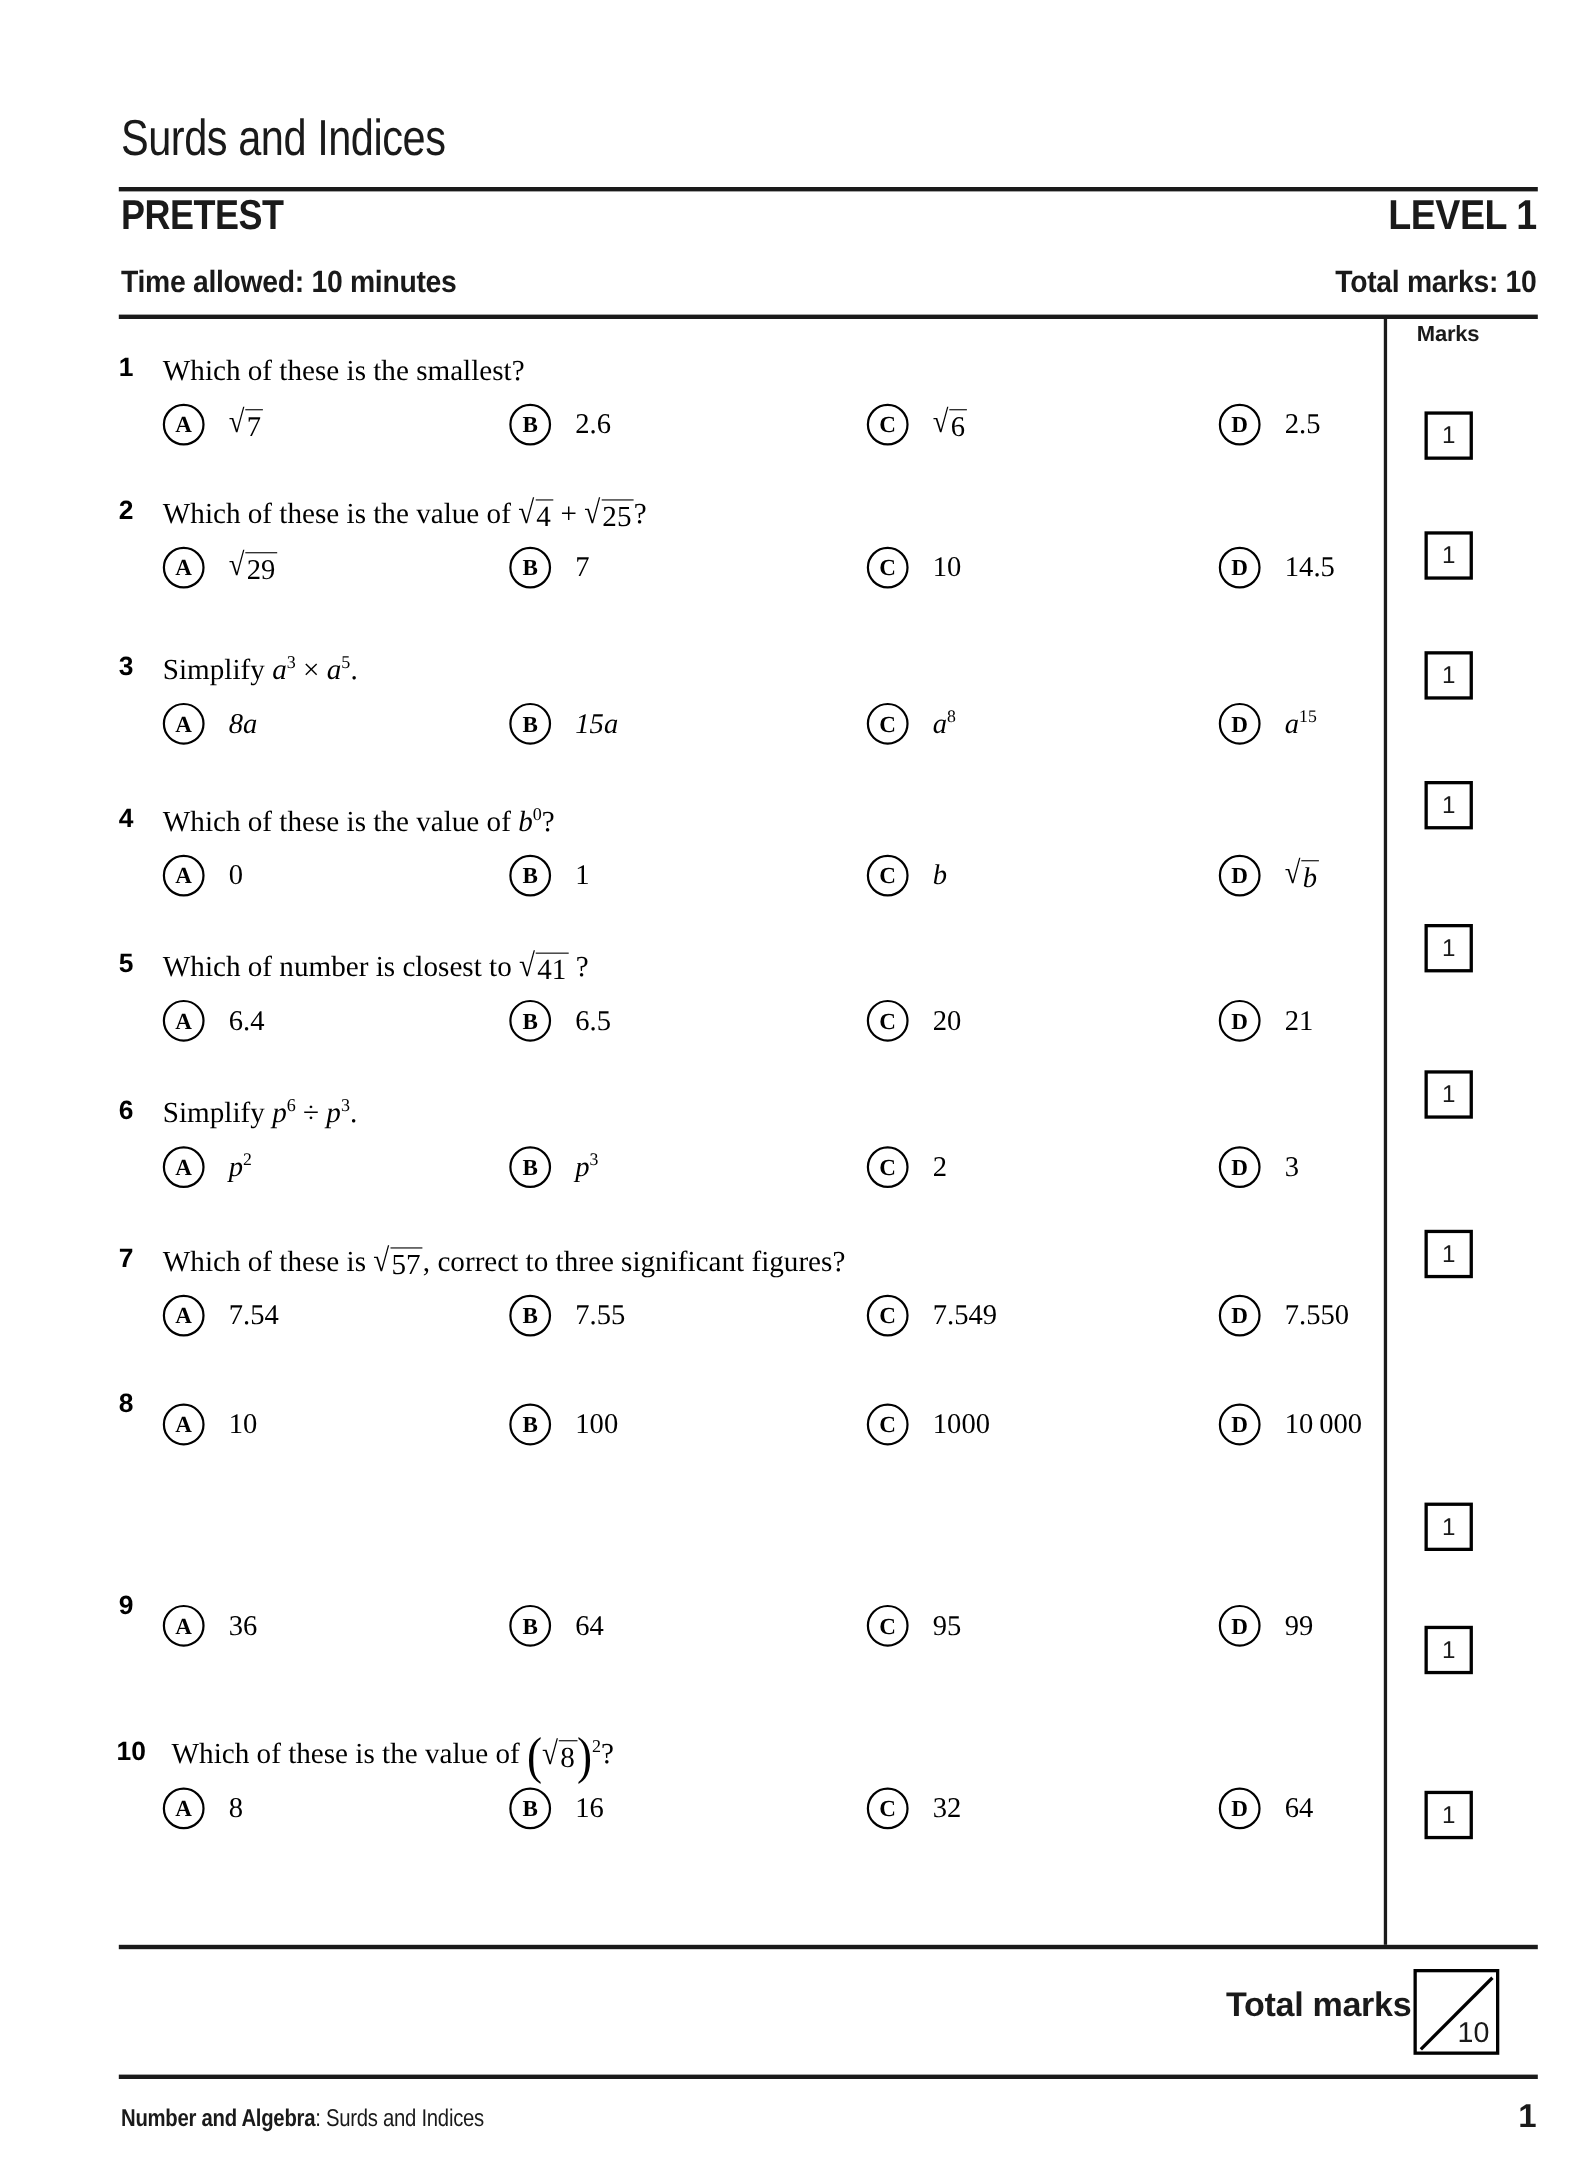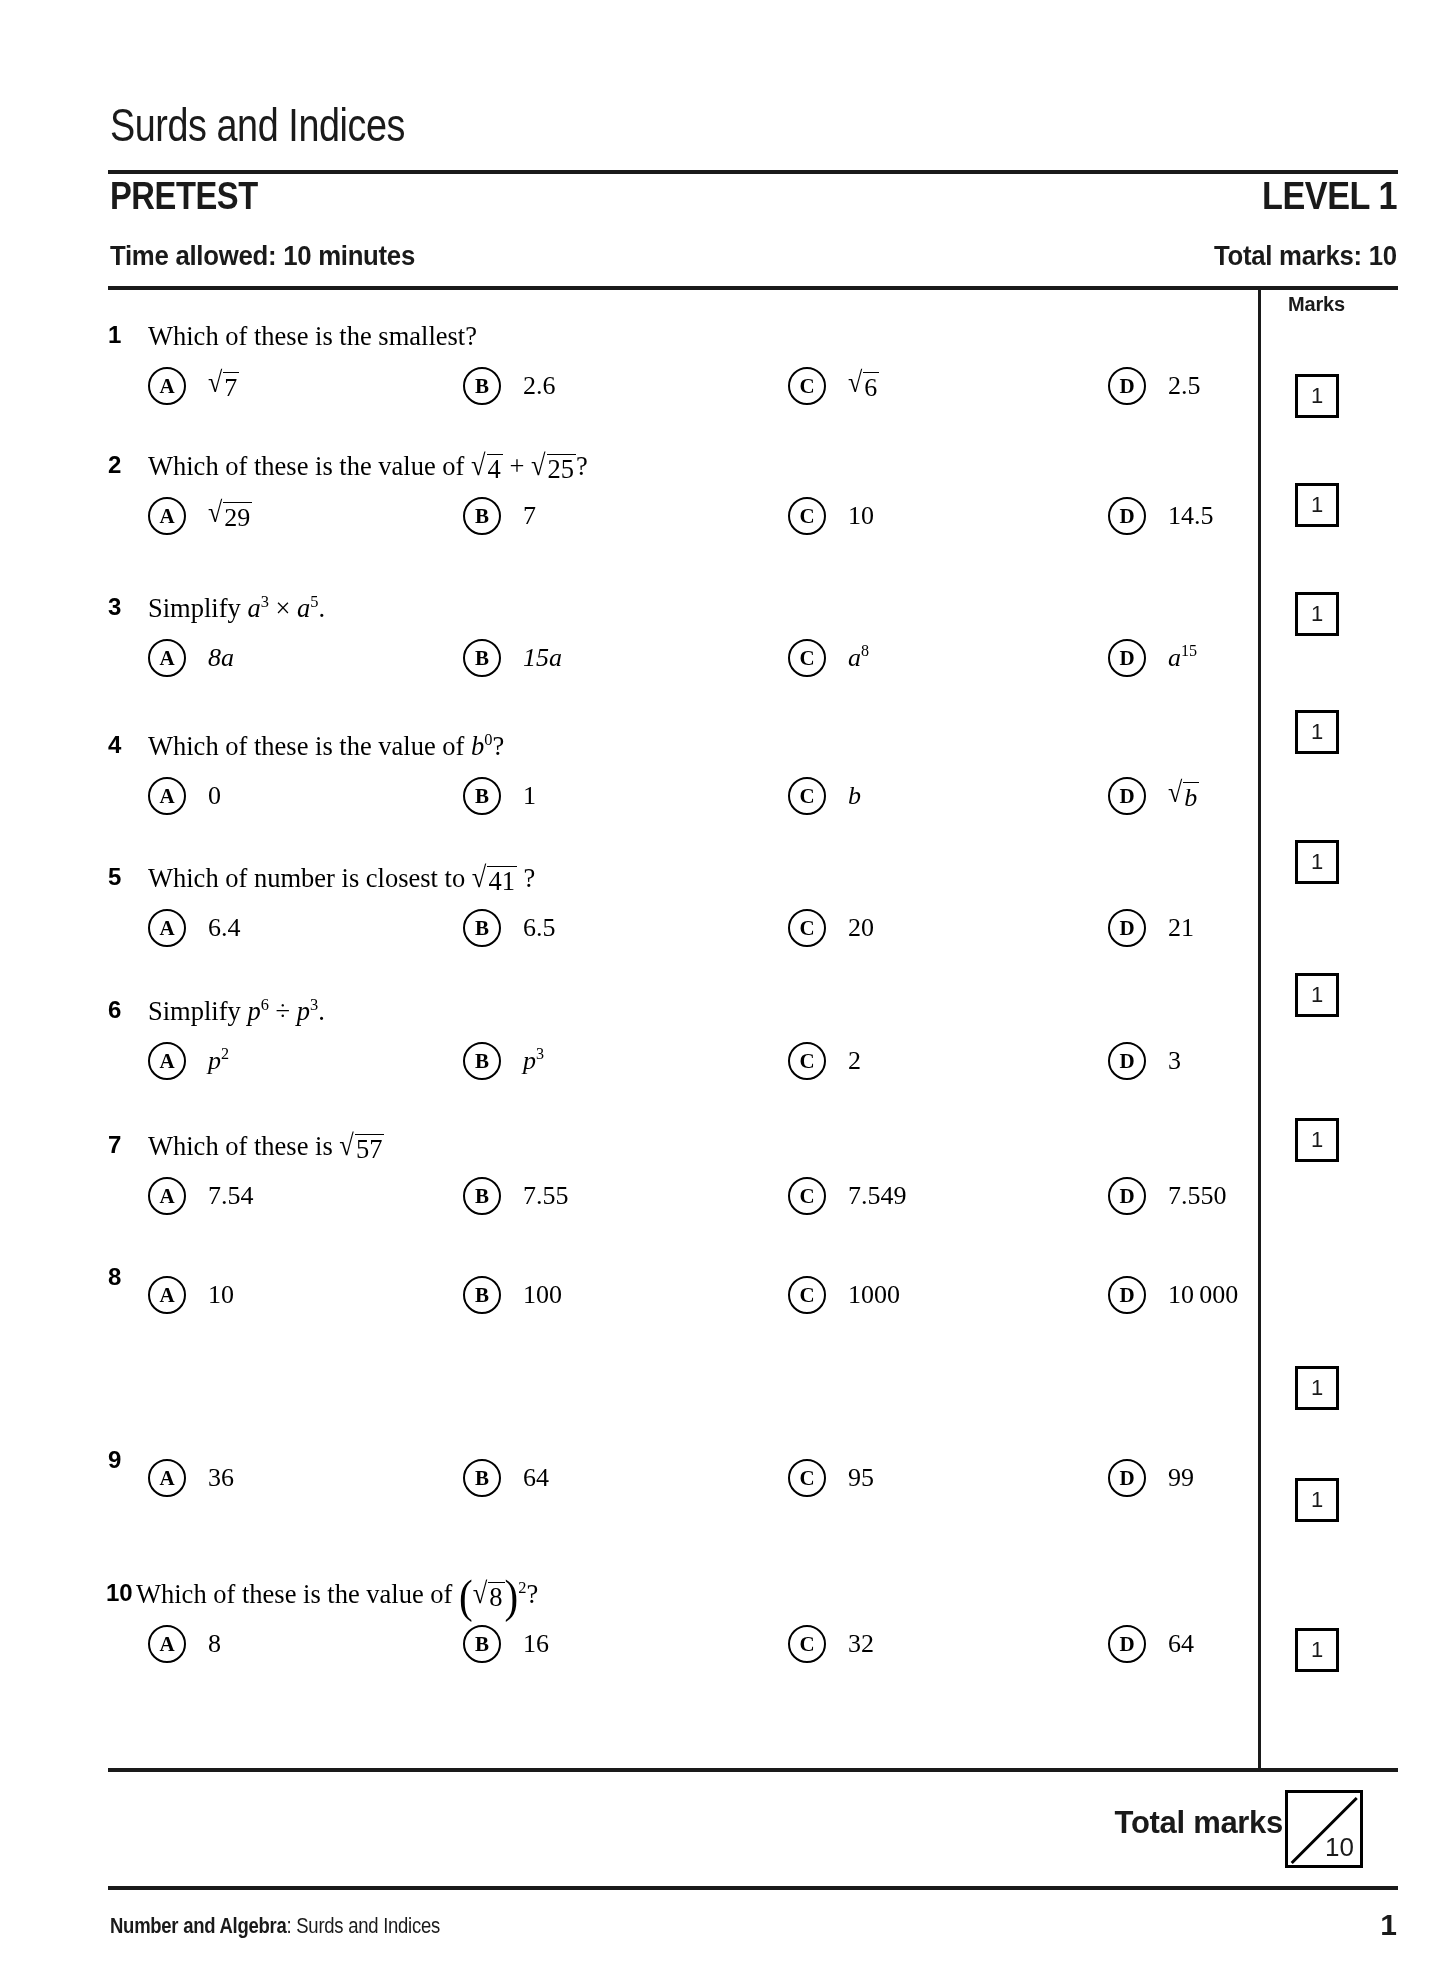--- a/index.html
+++ b/index.html
@@ -146,21 +146,21 @@
     top: 0;
     font-family: "Liberation Sans", sans-serif;
     font-weight: bold;
     font-size: 24px;
   }
   .qnum.wide { left: -2px; }
   .qtext {
     margin-left: 40px;
     display: inline-block;
   }
-  .qtext.ind10 { margin-left: 28px; text-align: right; }
+  .qtext.ind10 { margin-left: 48px; text-align: right; }
 
   .qsub {
     margin-left: 40px;
     margin-top: 10px;
     font-size: 26.5px;
     white-space: nowrap;
     display: flex;
     align-items: center;
   }
 
@@ -551,21 +551,21 @@
   </div>
   <div class="mbox" style="top:973px;">1</div>
 
   <div class="q" style="top:1130px;">
     <div class="q-head">
       <span class="qnum">7</span>
       <span class="qtext"><span>Which of these is</span>
         <span class="rad">
             <span class="sign">√</span>
             <span class="under">57</span>
-          </span></span>
+          </span><span>, correct to three significant figures?</span></span>
     </div>
     <div class="opts">
       <div class="opt a">
         <span class="bubble">A</span>
         <span class="opt-val">7.54</span>
       </div>
       <div class="opt b">
         <span class="bubble">B</span>
         <span class="opt-val">7.55</span>
       </div>

